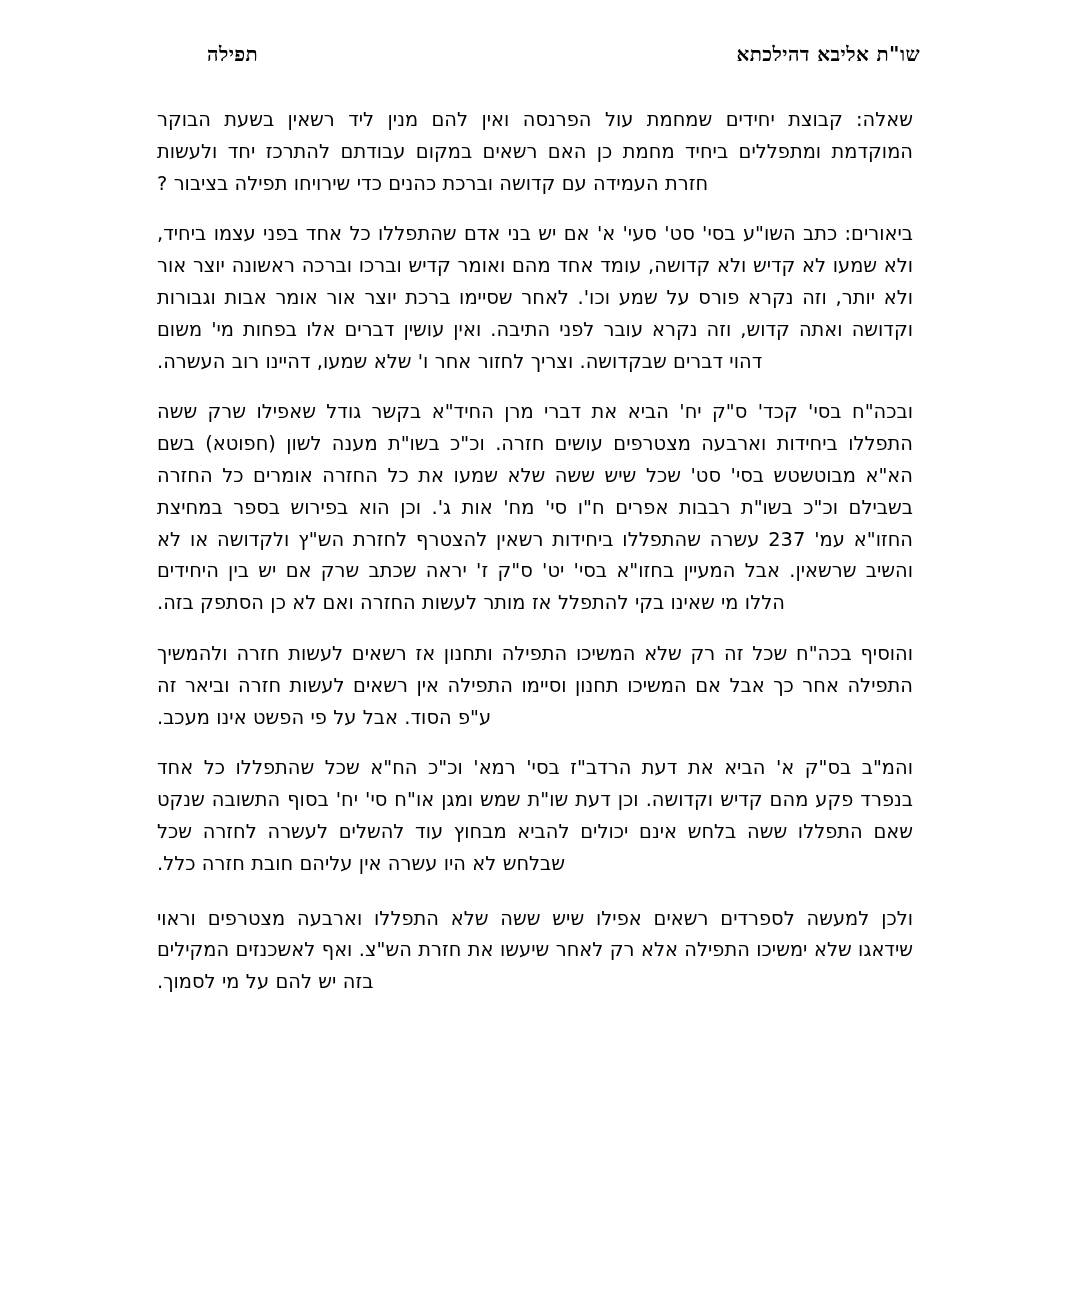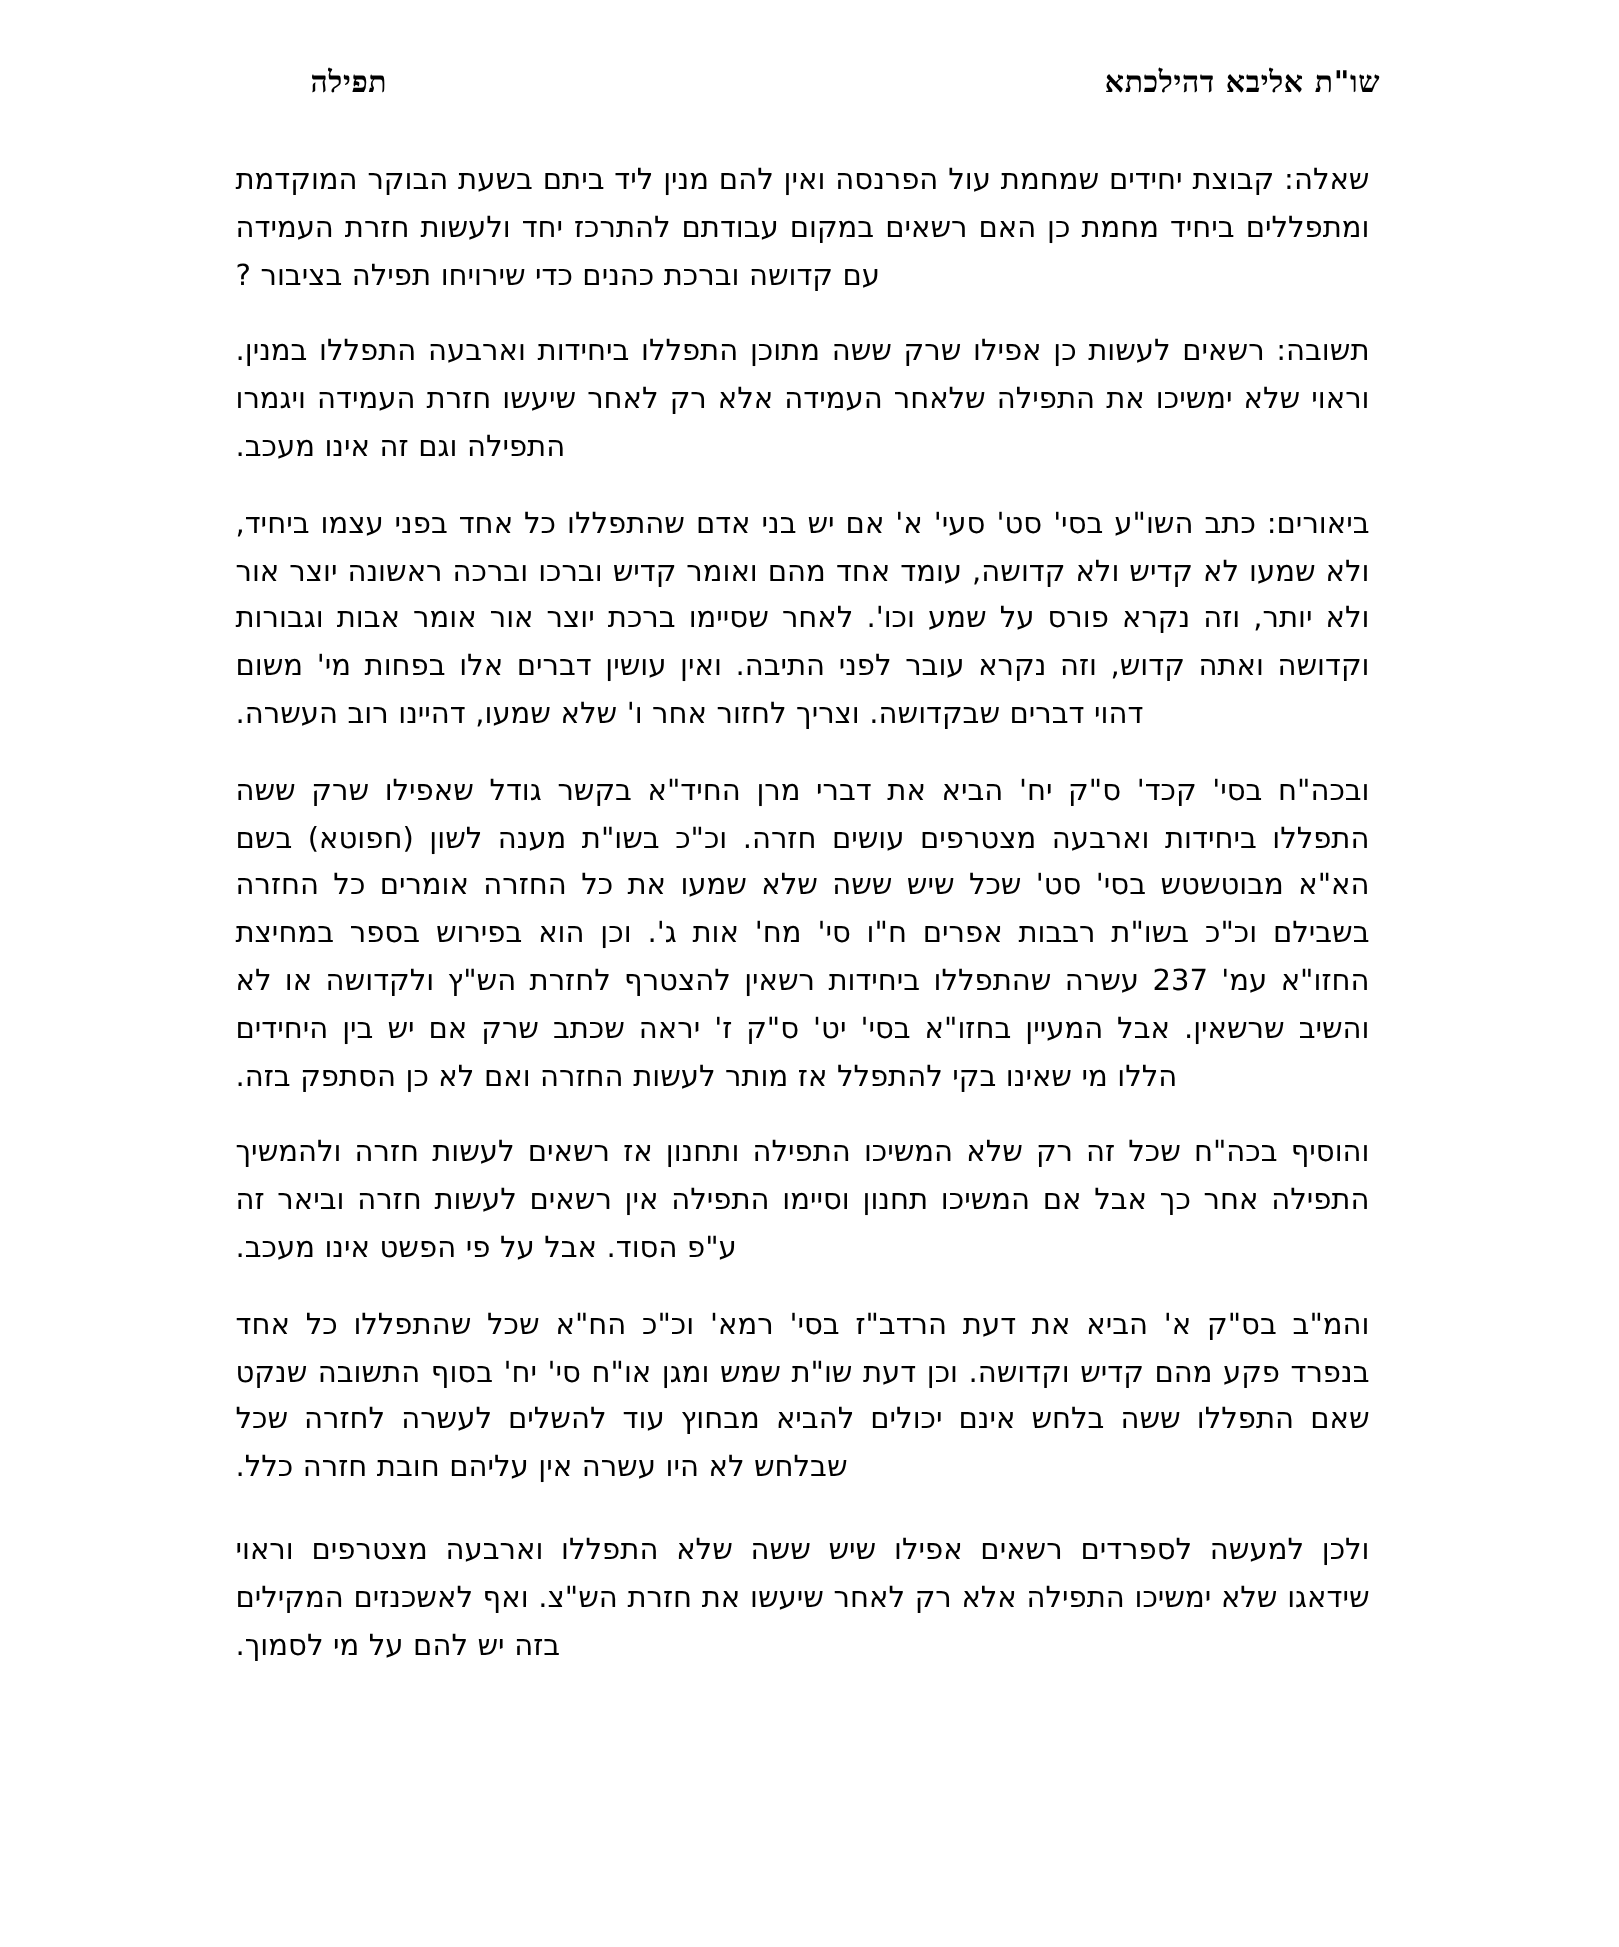--- a/index.html
+++ b/index.html
@@ -83,22 +83,21 @@
 <body>
 
 <div class="page">
 
   <div class="running-head">
     <span class="running-head-right">שו"ת אליבא  דהילכתא</span>
     <span class="running-head-left">תפילה</span>
   </div>
 
   <div class="content">
-    <p class="para">שאלה: קבוצת יחידים שמחמת עול הפרנסה ואין להם מנין ליד ביתם בשעת הבוקר המוקדמת ומתפללים ביחיד מחמת כן האם רשאים במקום עבודתם להתרכז יחד ולעשות חזרת העמידה עם קדושה וברכת כהנים כדי שירויחו תפילה בציבור ?</p>
-    <p class="para">תשובה: רשאים לעשות כן אפילו שרק ששה מתוכן התפללו ביחידות וארבעה התפללו במנין. וראוי שלא ימשיכו את התפילה שלאחר העמידה אלא רק לאחר שיעשו חזרת העמידה ויגמרו התפילה וגם זה אינו מעכב.</p>
+    <p class="para">שאלה: קבוצת יחידים שמחמת עול הפרנסה ואין להם מנין ליד רשאין בשעת הבוקר המוקדמת ומתפללים ביחיד מחמת כן האם רשאים במקום עבודתם להתרכז יחד ולעשות חזרת העמידה עם קדושה וברכת כהנים כדי שירויחו תפילה בציבור ?</p>
     <p class="para">ביאורים: כתב השו"ע בסי' סט' סעי' א' אם יש בני אדם שהתפללו כל אחד בפני עצמו ביחיד, ולא שמעו לא קדיש ולא קדושה, עומד אחד מהם ואומר קדיש וברכו וברכה ראשונה יוצר אור ולא יותר, וזה נקרא פורס על שמע וכו'. לאחר שסיימו ברכת יוצר אור אומר אבות וגבורות וקדושה ואתה קדוש, וזה נקרא עובר לפני התיבה. ואין עושין דברים אלו בפחות מי' משום דהוי דברים שבקדושה. וצריך לחזור אחר ו' שלא שמעו, דהיינו רוב העשרה.</p>
     <p class="para">ובכה"ח בסי' קכד' ס"ק יח' הביא את דברי מרן החיד"א בקשר גודל שאפילו שרק ששה התפללו ביחידות וארבעה מצטרפים עושים חזרה. וכ"כ בשו"ת מענה לשון (חפוטא) בשם הא"א מבוטשטש בסי' סט' שכל שיש ששה שלא שמעו את כל החזרה אומרים כל החזרה בשבילם וכ"כ בשו"ת רבבות אפרים ח"ו סי' מח' אות ג'. וכן הוא בפירוש בספר במחיצת החזו"א עמ' 237 עשרה שהתפללו ביחידות רשאין להצטרף לחזרת הש"ץ ולקדושה או לא והשיב שרשאין. אבל המעיין בחזו"א בסי' יט' ס"ק ז' יראה שכתב שרק אם יש בין היחידים הללו מי שאינו בקי להתפלל אז מותר לעשות החזרה ואם לא כן הסתפק בזה.</p>
     <p class="para">והוסיף בכה"ח שכל זה רק שלא המשיכו התפילה ותחנון אז רשאים לעשות חזרה ולהמשיך התפילה אחר כך אבל אם המשיכו תחנון וסיימו התפילה אין רשאים לעשות חזרה וביאר זה ע"פ הסוד. אבל על פי הפשט אינו מעכב.</p>
     <p class="para">והמ"ב בס"ק א' הביא את דעת הרדב"ז בסי' רמא' וכ"כ הח"א שכל שהתפללו כל אחד בנפרד פקע מהם קדיש וקדושה. וכן דעת שו"ת שמש ומגן או"ח סי' יח' בסוף התשובה שנקט שאם התפללו ששה בלחש אינם יכולים להביא מבחוץ עוד להשלים לעשרה לחזרה שכל שבלחש לא היו עשרה אין עליהם חובת חזרה כלל.</p>
     <p class="para">ולכן למעשה לספרדים רשאים אפילו שיש ששה שלא התפללו וארבעה מצטרפים וראוי שידאגו שלא ימשיכו התפילה אלא רק לאחר שיעשו את חזרת הש"צ. ואף לאשכנזים המקילים בזה יש להם על מי לסמוך.</p>
   </div>
 
 </div>
 
 </body></html>

